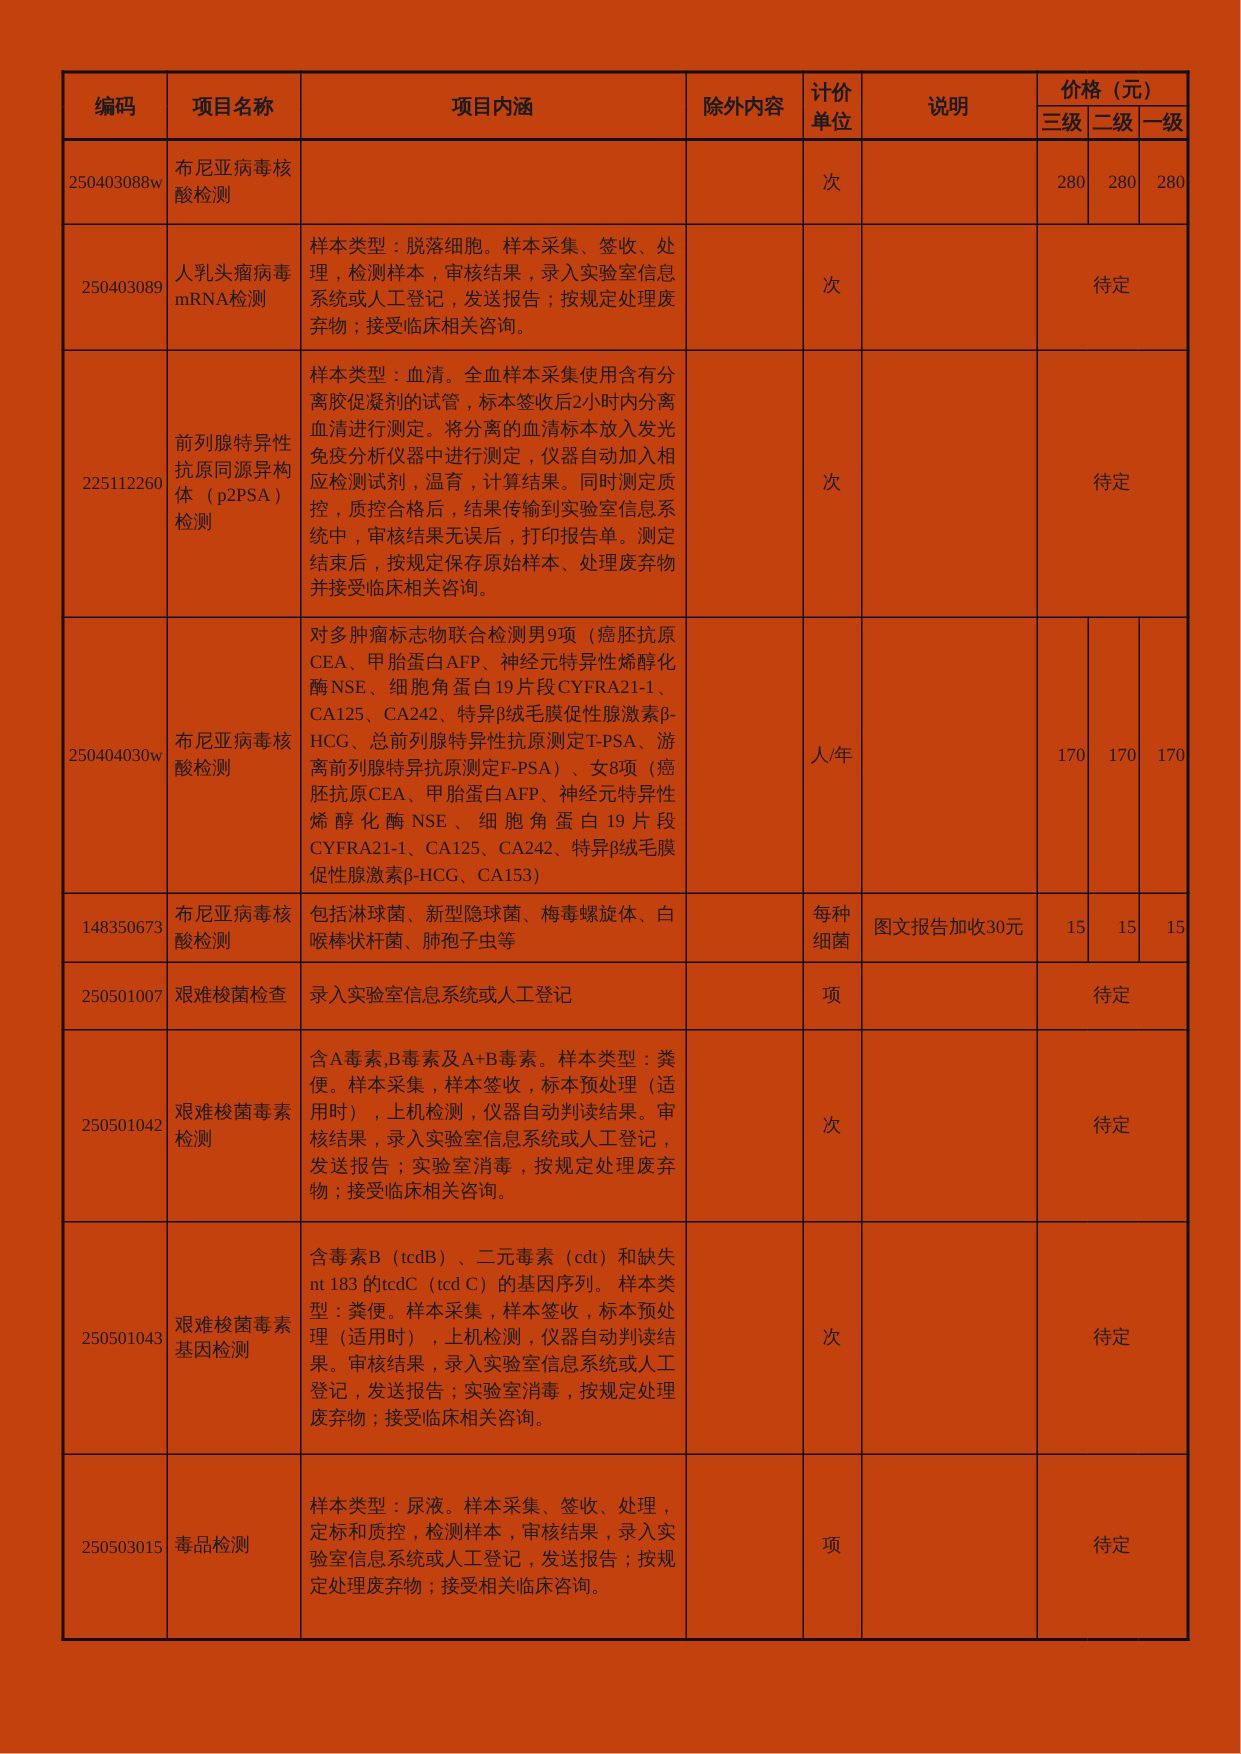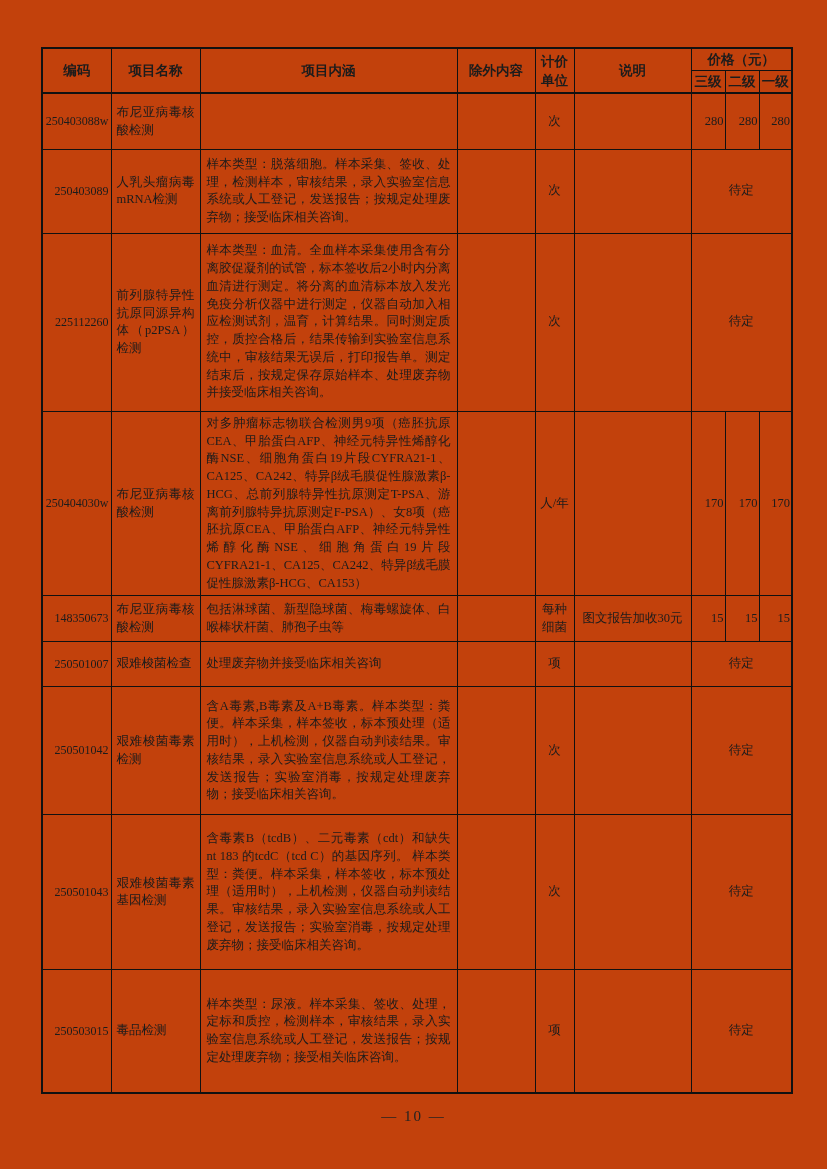--- a/index.html
+++ b/index.html
@@ -138,21 +138,21 @@
         <td class="c-excluded"></td>
         <td class="c-unit">每种细菌</td>
         <td class="c-note">图文报告加收30元</td>
         <td class="c-price">15</td>
         <td class="c-price">15</td>
         <td class="c-price">15</td>
       </tr>
       <tr style="height:45px">
         <td class="c-code">250501007</td>
         <td class="c-name">艰难梭菌检查</td>
-        <td class="c-content">处理废弃物并接受临床相关咨询</td>
+        <td class="c-content">录入实验室信息系统或人工登记</td>
         <td class="c-excluded"></td>
         <td class="c-unit">项</td>
         <td class="c-note"></td>
         <td class="c-price-merged" colspan="3">待定</td>
       </tr>
       <tr style="height:128px">
         <td class="c-code">250501042</td>
         <td class="c-name">艰难梭菌毒素检测</td>
         <td class="c-content">含A毒素,B毒素及A+B毒素。样本类型：粪便。样本采集，样本签收，标本预处理（适用时），上机检测，仪器自动判读结果。审核结果，录入实验室信息系统或人工登记，发送报告；实验室消毒，按规定处理废弃物；接受临床相关咨询。</td>
         <td class="c-excluded"></td>
@@ -174,15 +174,14 @@
         <td class="c-name">毒品检测</td>
         <td class="c-content">样本类型：尿液。样本采集、签收、处理，定标和质控，检测样本，审核结果，录入实验室信息系统或人工登记，发送报告；按规定处理废弃物；接受相关临床咨询。</td>
         <td class="c-excluded"></td>
         <td class="c-unit">项</td>
         <td class="c-note"></td>
         <td class="c-price-merged" colspan="3">待定</td>
       </tr>
     </tbody>
   </table>
 
-  <div class="footer">— 10 —</div>
 
 </div>
 
 </body></html>

